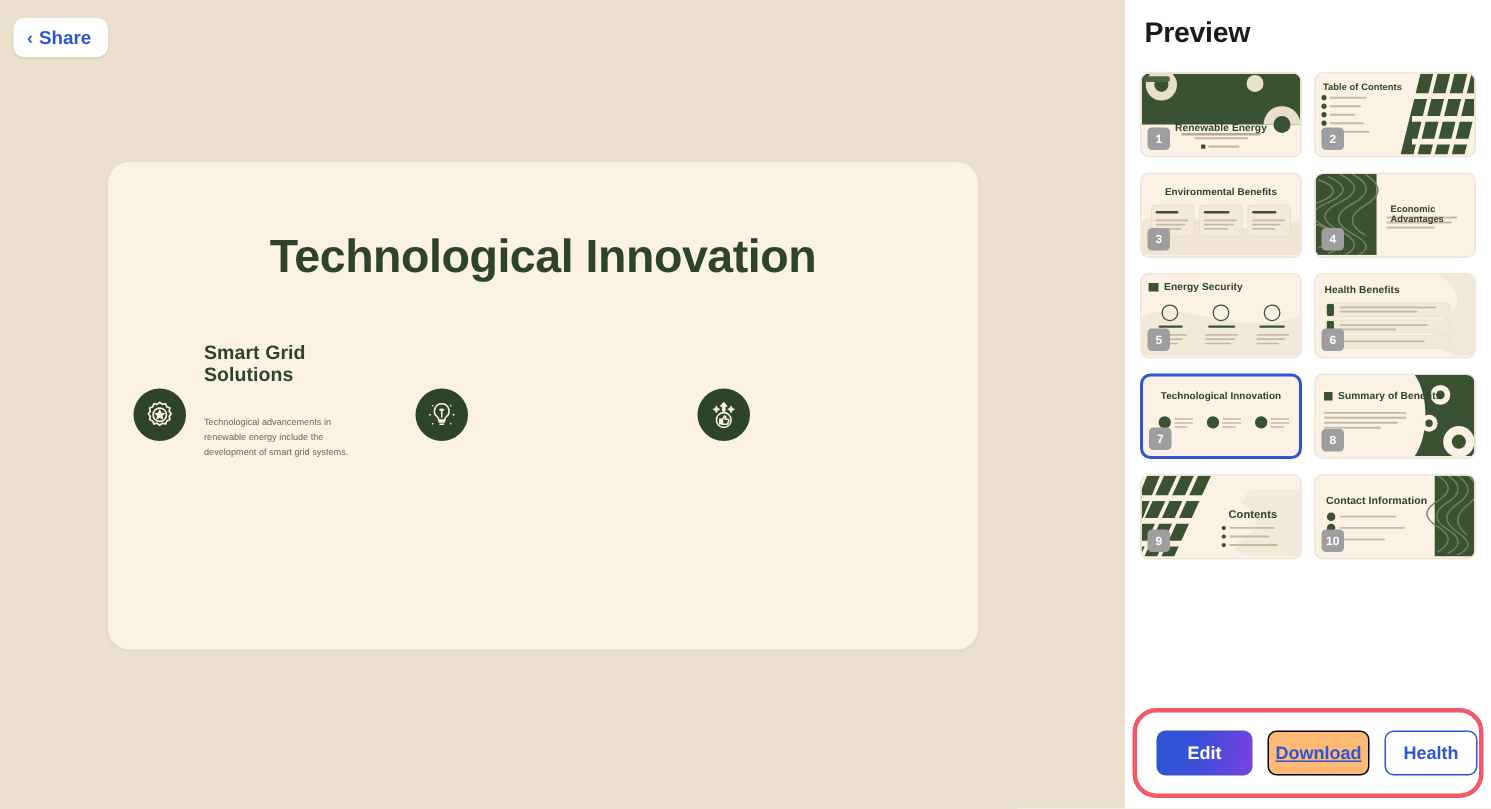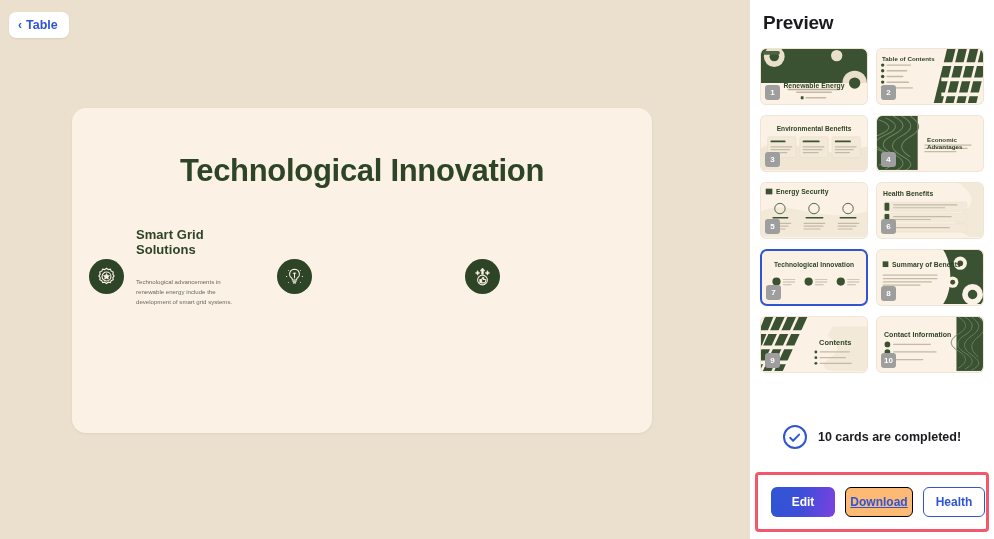--- a/index.html
+++ b/index.html
@@ -174,21 +174,21 @@
   #status-text {
     font-size: 12.5px; font-weight: 700; color: #1b1b1f;
   }
 
   
   #action-highlight {
     position: absolute;
     left: 5px; top: 472px;
     width: 234px; height: 60px;
     border: 3px solid #f4566a;
-    border-radius: 4px;
+    border-radius: 16px;
     background: #ffffff;
   }
   #action-bar {
     position: absolute; inset: 0;
     display: flex; align-items: center;
     gap: 10px;
     padding: 0 13px;
   }
   .action-btn {
     height: 30px;
@@ -207,21 +207,21 @@
   #download-button { flex: 0 0 68px; background: #fdba74; color: #2f55d4; border: 1px solid #000000; text-decoration: underline; }
   #share-button { flex: 0 0 62px; background: #ffffff; color: #2f55d4; border: 1px solid #2f55d4; }
 </style>
 </head>
 <body>
 
 <div id="canvas-area">
 
   <button id="back-button">
     <span class="chev">‹</span>
-    <span>Table</span>
+    <span>Share</span>
   </button>
 
   <div id="slide">
     <div id="slide-title">Technological Innovation</div>
 
     <div id="slide-cards">
 
       <div class="slide-card">
         <div class="crescent">
           <svg viewBox="0 0 120 140">
@@ -566,28 +566,20 @@
               <rect x="17" y="44.3" width="32" height="1.3" rx=".6"></rect>
             </g>
         </svg>
         <div class="thumb-title" style="left:7px;top:14px;font-size:7px;">Contact Information</div>
       </div>
       <div class="thumb-num">10</div>
     </div>
 
   </div>
 
-  <div id="status-row">
-    <div id="check-icon">
-      <svg width="13" height="13" viewBox="0 0 24 24" fill="none" stroke="#2f55d4" stroke-width="3.4" stroke-linecap="round" stroke-linejoin="round">
-        <path d="M4 12.5l5.5 5.5L20.5 6.5"></path>
-      </svg>
-    </div>
-    <div id="status-text">10 cards are completed!</div>
-  </div>
 
   <div id="action-highlight">
     <div id="action-bar">
       <button class="action-btn" id="edit-button">Edit</button>
       <button class="action-btn" id="download-button">Download</button>
       <button class="action-btn" id="share-button">Health</button>
     </div>
   </div>
 
 </div>

